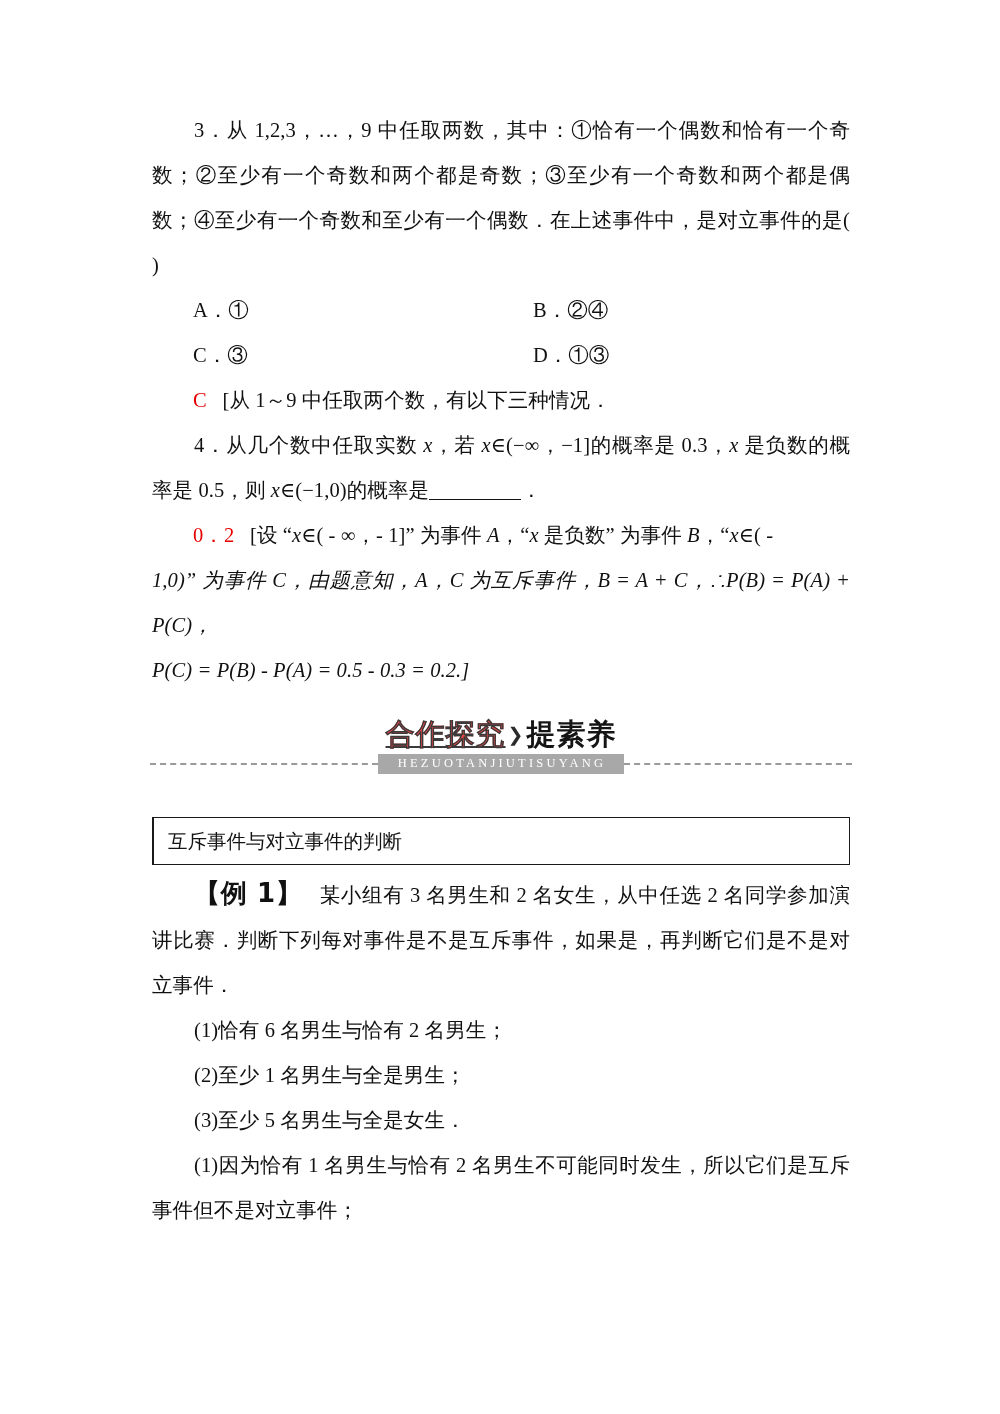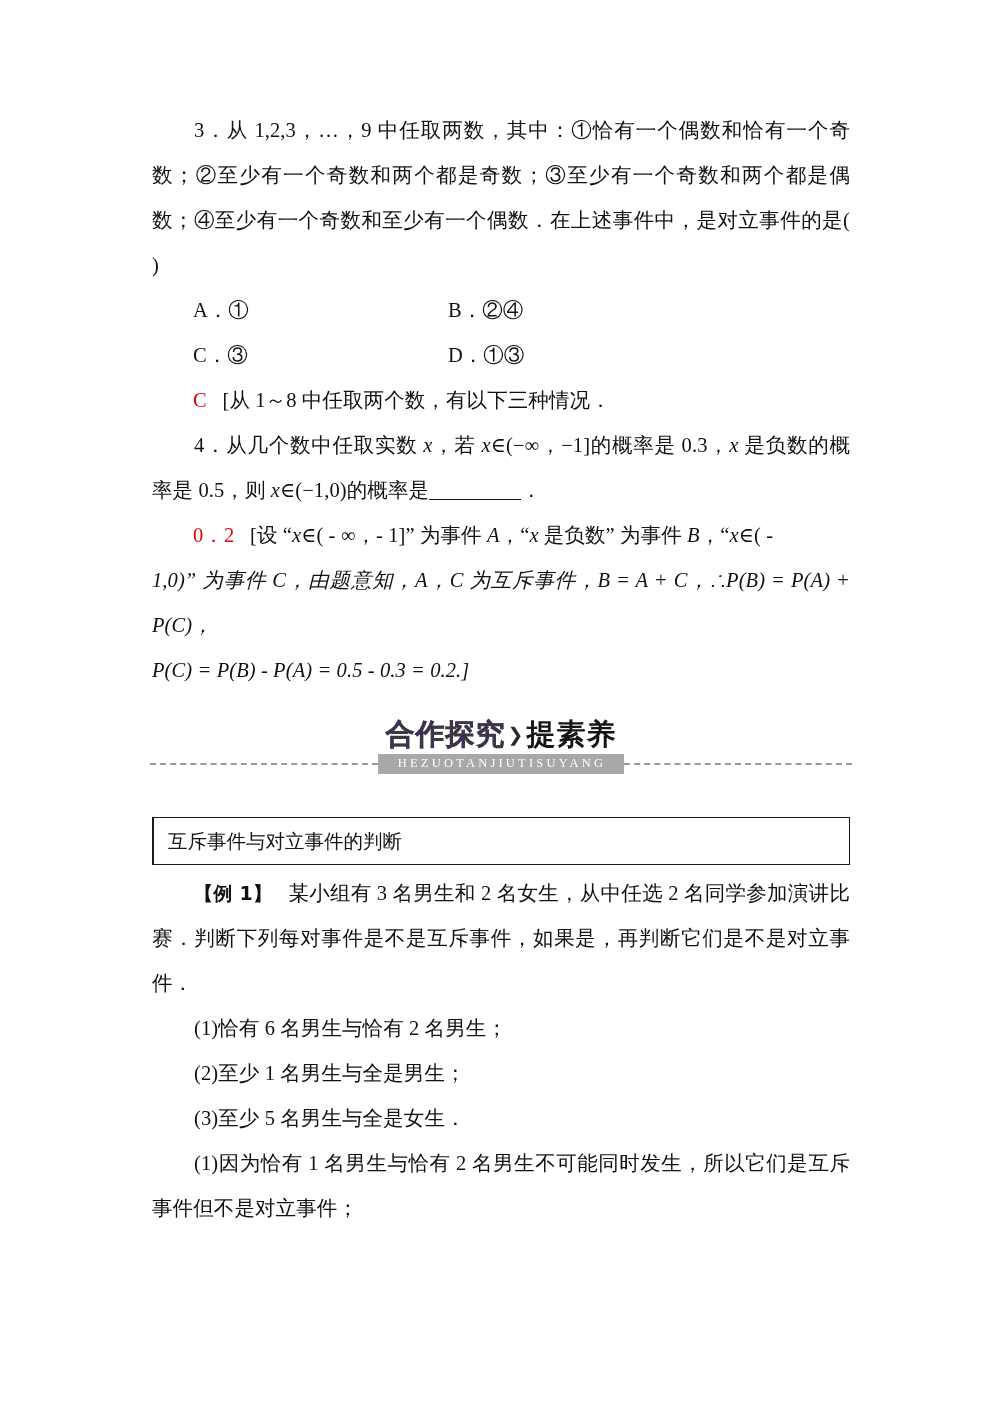--- a/index.html
+++ b/index.html
@@ -35,23 +35,24 @@
   .red { color: #e60000; }
   .blue { color: #0000cc; }
   .it { font-style: italic; font-family: "Liberation Serif", serif; }
 
   
   .options {
     display: flex;
     font-size: 20.5px;
     line-height: 45px;
     padding-left: 41px;
+    gap: 41px;
   }
   .opt-a { width: 255px; }
-  .opt-b { width: 255px; }
+  .opt-b { width: 255px; margin-left: 44px; }
 
   .fill-blank {
     display: inline-block;
     width: 92px;
     border-bottom: 1.6px solid #111;
     vertical-align: -3px;
     height: 18px;
   }
 
   
@@ -68,21 +69,22 @@
     top: 0px;
     text-align: center;
     white-space: nowrap;
     font-family: "DejaVu Sans", sans-serif;
     font-size: 29px;
     font-weight: bold;
     letter-spacing: 1px;
     line-height: 34px;
   }
   .bt-light {
-    color: #4c1d95;
+    color: #ef4444;
+    text-decoration: underline;
     -webkit-text-stroke: 0.4px #3a3a3a;
   }
   .bt-arrow {
     display: inline-block;
     font-size: 19px;
     color: #2b2b2b;
     transform: translateY(-3px);
     padding: 0 2px;
   }
   .bt-solid { color: #151515; }
@@ -185,21 +187,21 @@
   <div class="options">
     <div class="opt-a">
       <span>C．</span><span>③</span>
     </div>
     <div class="opt-b">
       <span>D．</span><span>①③</span>
     </div>
   </div>
 
   <p class="para" style="padding-left:41px;">
-    <span class="red">C</span>&nbsp;&nbsp;&nbsp;<span>[从 1～8 中任取两个数，有以下三种情况．</span>
+    <span class="red">C</span>&nbsp;&nbsp;&nbsp;<span>[从 1～9 中任取两个数，有以下三种情况．</span>
   </p>
 
 
   <p class="para indent">
     <span>4．从几个数中任取实数 </span><span class="it">x</span><span>，若 </span><span class="it">x</span><span>∈(−∞，−1]的概率是 0.3，</span><span class="it">x</span><span> 是负数的概率是 0.5，则 </span><span class="it">x</span><span>∈(−1,0)的概率是</span><span class="fill-blank"></span><span>．</span>
   </p>
 
   <p class="para" style="padding-left:41px;">
     <span class="red">0．2</span>&nbsp;&nbsp;&nbsp;<span>[设 “</span><span class="it">x</span><span>∈( - ∞，- 1]” 为事件 </span><span class="it">A</span><span>，“</span><span class="it">x</span><span> 是负数” 为事件 </span><span class="it">B</span><span>，“</span><span class="it">x</span><span>∈( -</span>
   </p>
@@ -221,21 +223,21 @@
     <div class="banner-title">
       <span class="bt-light">合作探究</span><span class="bt-arrow">❯</span><span class="bt-solid">提素养</span>
     </div>
   </div>
 
   <div class="typebox">
     <div class="typebox-right">互斥事件与对立事件的判断</div>
   </div>
 
   <p class="para indent" style="margin-top:6px;">
-    <span style="font-weight:bold;font-family:'DejaVu Sans',sans-serif;font-size:19px;">【例 1】</span>&nbsp;&nbsp;&nbsp;<span>某小组有 3 名男生和 2 名女生，从中任选 2 名同学参加演讲比赛．判断下列每对事件是不是互斥事件，如果是，再判断它们是不是对立事件．</span>
+    <span style="font-weight:bold;font-family:'DejaVu Sans',sans-serif;font-size:26px;">【例 1】</span>&nbsp;&nbsp;&nbsp;<span>某小组有 3 名男生和 2 名女生，从中任选 2 名同学参加演讲比赛．判断下列每对事件是不是互斥事件，如果是，再判断它们是不是对立事件．</span>
   </p>
 
   <p class="para indent">(1)恰有 6 名男生与恰有 2 名男生；</p>
   <p class="para indent">(2)至少 1 名男生与全是男生；</p>
   <p class="para indent">(3)至少 5 名男生与全是女生．</p>
 
 
   <p class="para indent">(1)因为恰有 1 名男生与恰有 2 名男生不可能同时发生，所以它们是互斥事件但不是对立事件；</p>
 
 </div>

